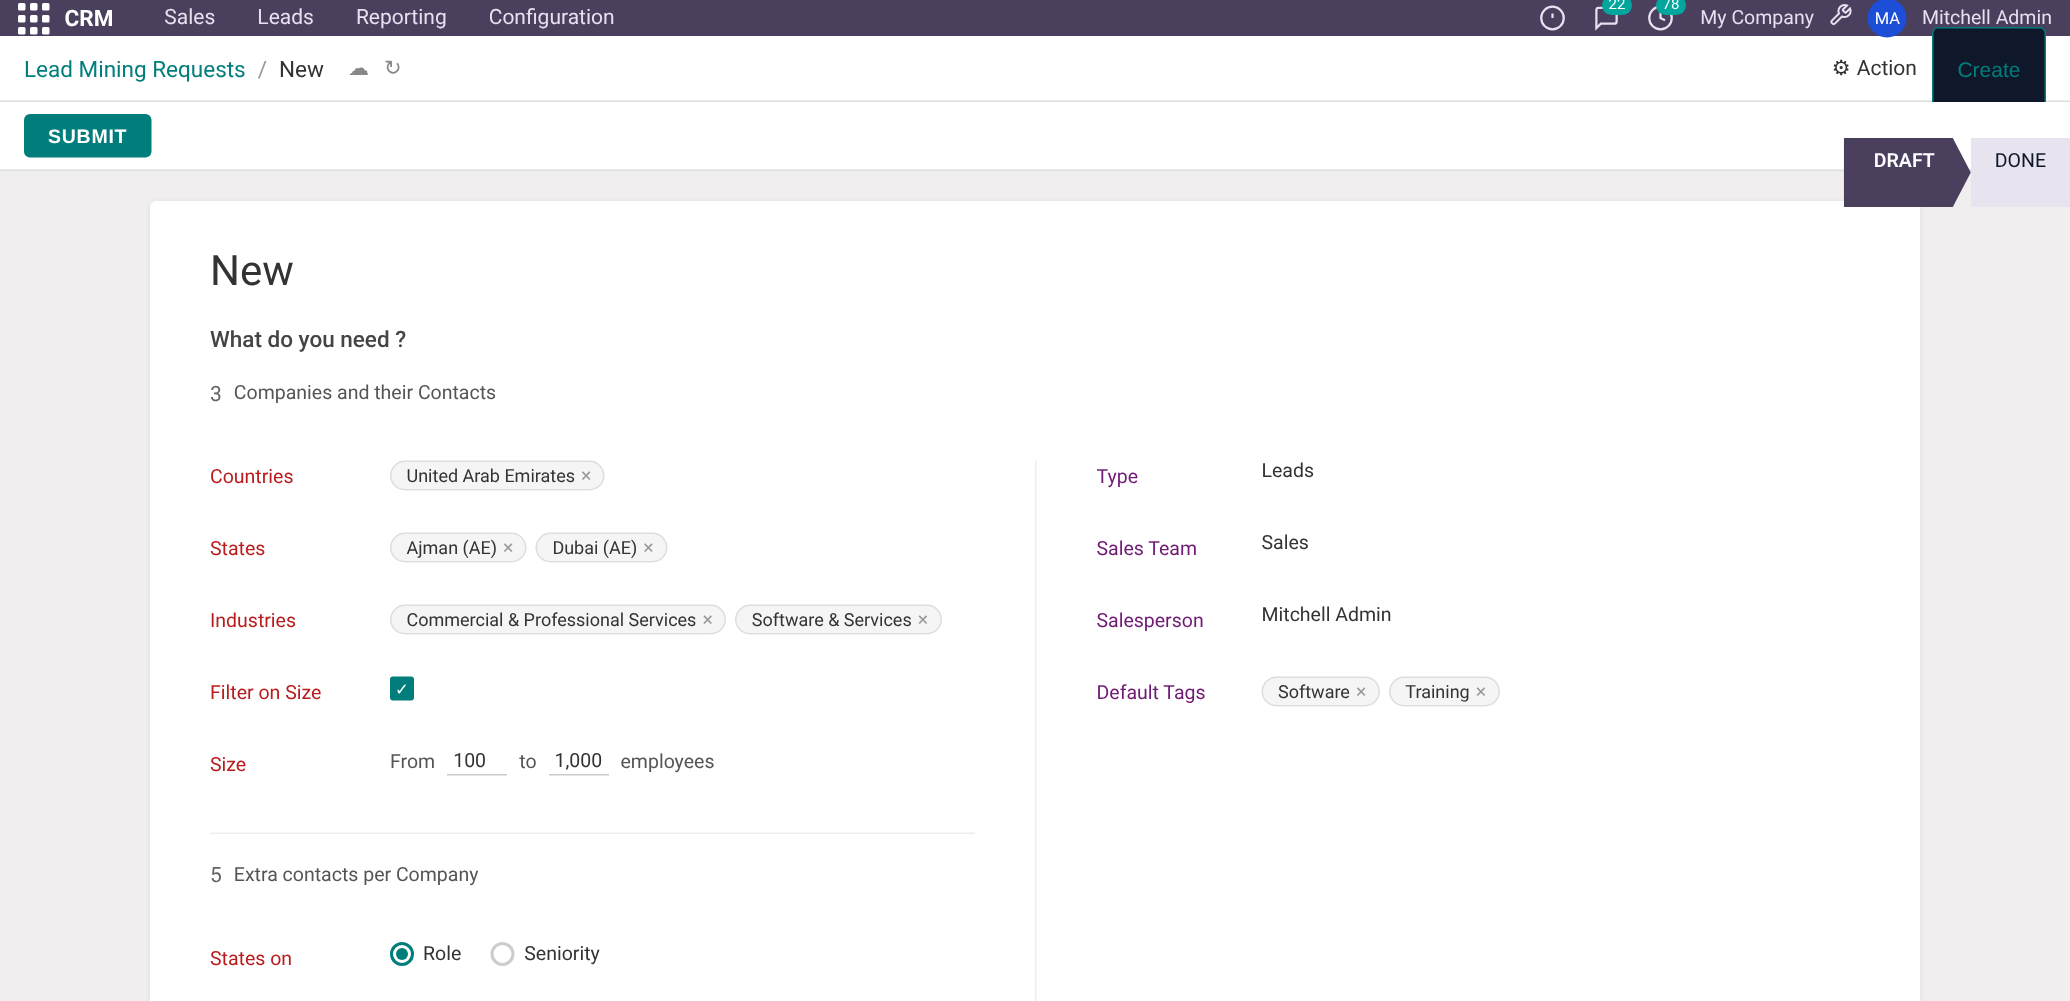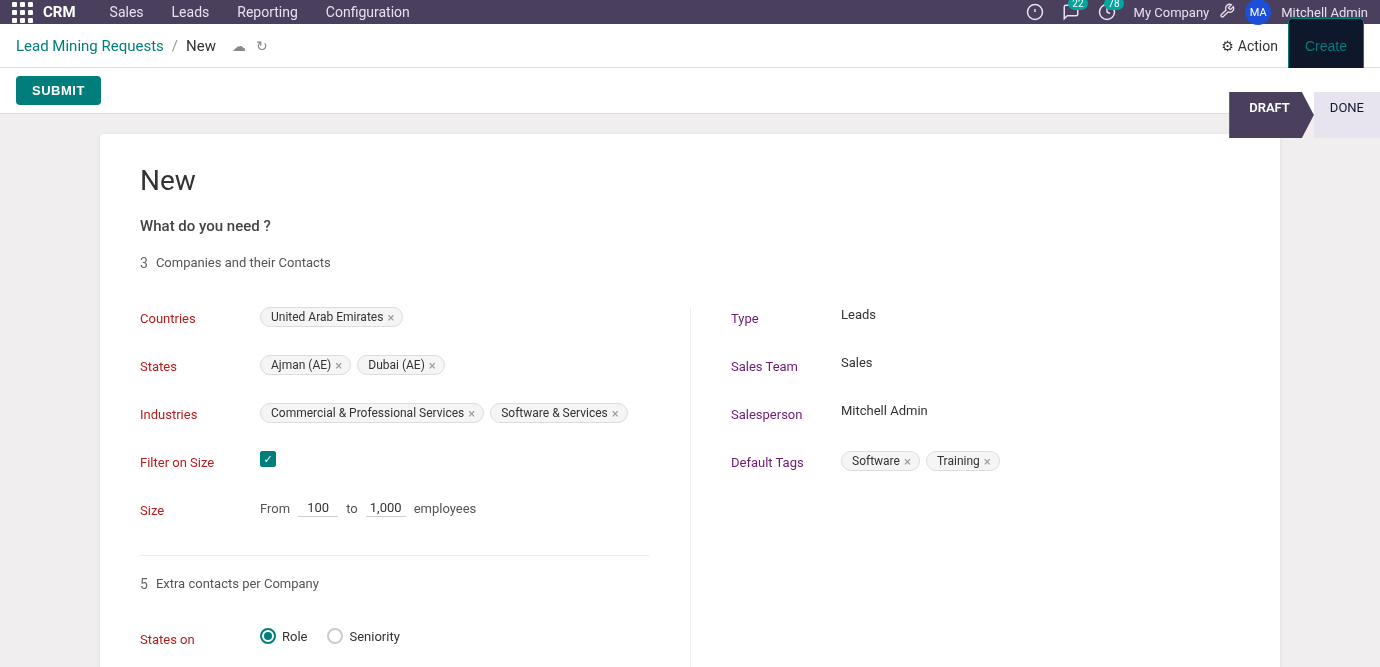--- a/index.html
+++ b/index.html
@@ -272,21 +272,20 @@
     .size-row {
       display: flex;
       align-items: center;
       gap: 8px;
     }
     .size-number {
       font-size: 13px;
       color: #333;
       border-bottom: 1px solid #ccc;
       min-width: 40px;
-      text-align: center;
       padding: 1px 4px;
     }
     .size-label { color: #555; font-size: 13px; }
 
     
     .section2 {
       margin-top: 24px;
       border-top: 1px solid #eee;
       padding-top: 20px;
     }

